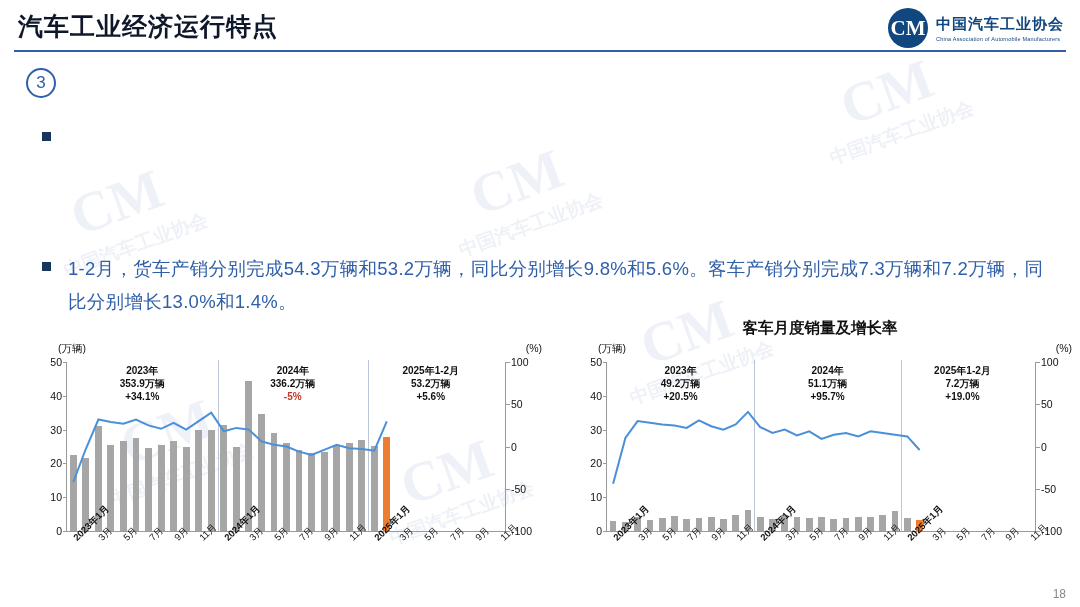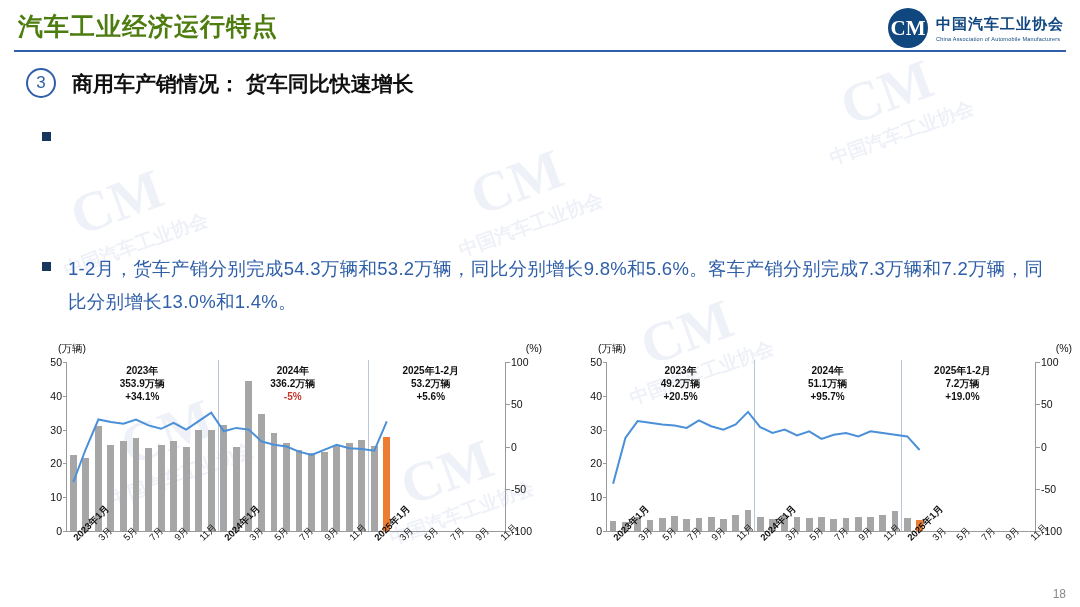--- a/index.html
+++ b/index.html
@@ -15,21 +15,21 @@
     width: 1080px; height: 607px;
     background: #ffffff;
   }
 
   
   .header-title {
     position: absolute;
     left: 18px; top: 10px;
     font-size: 25px;
     font-weight: bold;
-    color: #4d7c0f;
+    color: #0f172a;
     letter-spacing: 1px;
   }
   .header-rule {
     position: absolute;
     left: 14px; top: 50px;
     width: 1052px; height: 2px;
     background: #2f5fa8;
   }
   .logo-wrap {
     position: absolute;
@@ -237,21 +237,20 @@
   <div class="header-rule"></div>
   <div class="logo-wrap">
     <div class="logo-mark">CM</div>
     <div>
       <div class="logo-text-cn">中国汽车工业协会</div>
       <div class="logo-text-en">China Association of Automobile Manufacturers</div>
     </div>
   </div>
 
   <div class="sec-num">3</div>
-  <div class="sec-title">商用车产销情况： 货车同比快速增长</div>
 
   <div class="bullet b1">
     <span class="sq"></span>
   </div>
   <div class="bullet b2">
     <span class="sq"></span>
     <span>1-2月，货车产销分别完成54.3万辆和53.2万辆，同比分别增长9.8%和5.6%。客车产销分别完成7.3万辆和7.2万辆，同比分别增长13.0%和1.4%。</span>
   </div>
 
   <div class="chart" id="chartLeft">
@@ -342,20 +341,21 @@
         </div>
         <div class="annot" style="left: 363.743px; top: 2px; transform: translateX(-50%);">
           <div>2025年1-2月</div>
           <div>53.2万辆</div>
           <div>+5.6%</div>
         </div>
       </div>
   </div>
 
   <div class="chart" id="chartRight">
+    <div class="chart-title">客车月度销量及增长率</div>
     <div class="unit-l">(万辆)</div>
     <div class="unit-r">(%)</div>
     <div class="plot">
         <div class="axis-right"></div>
         <div class="ytick" style="top: 169px;">0</div>
         <div class="tickmark" style="top: 169px;"></div>
         <div class="ytick" style="top: 135.2px;">10</div>
         <div class="tickmark" style="top: 135.2px;"></div>
         <div class="ytick" style="top: 101.4px;">20</div>
         <div class="tickmark" style="top: 101.4px;"></div>

